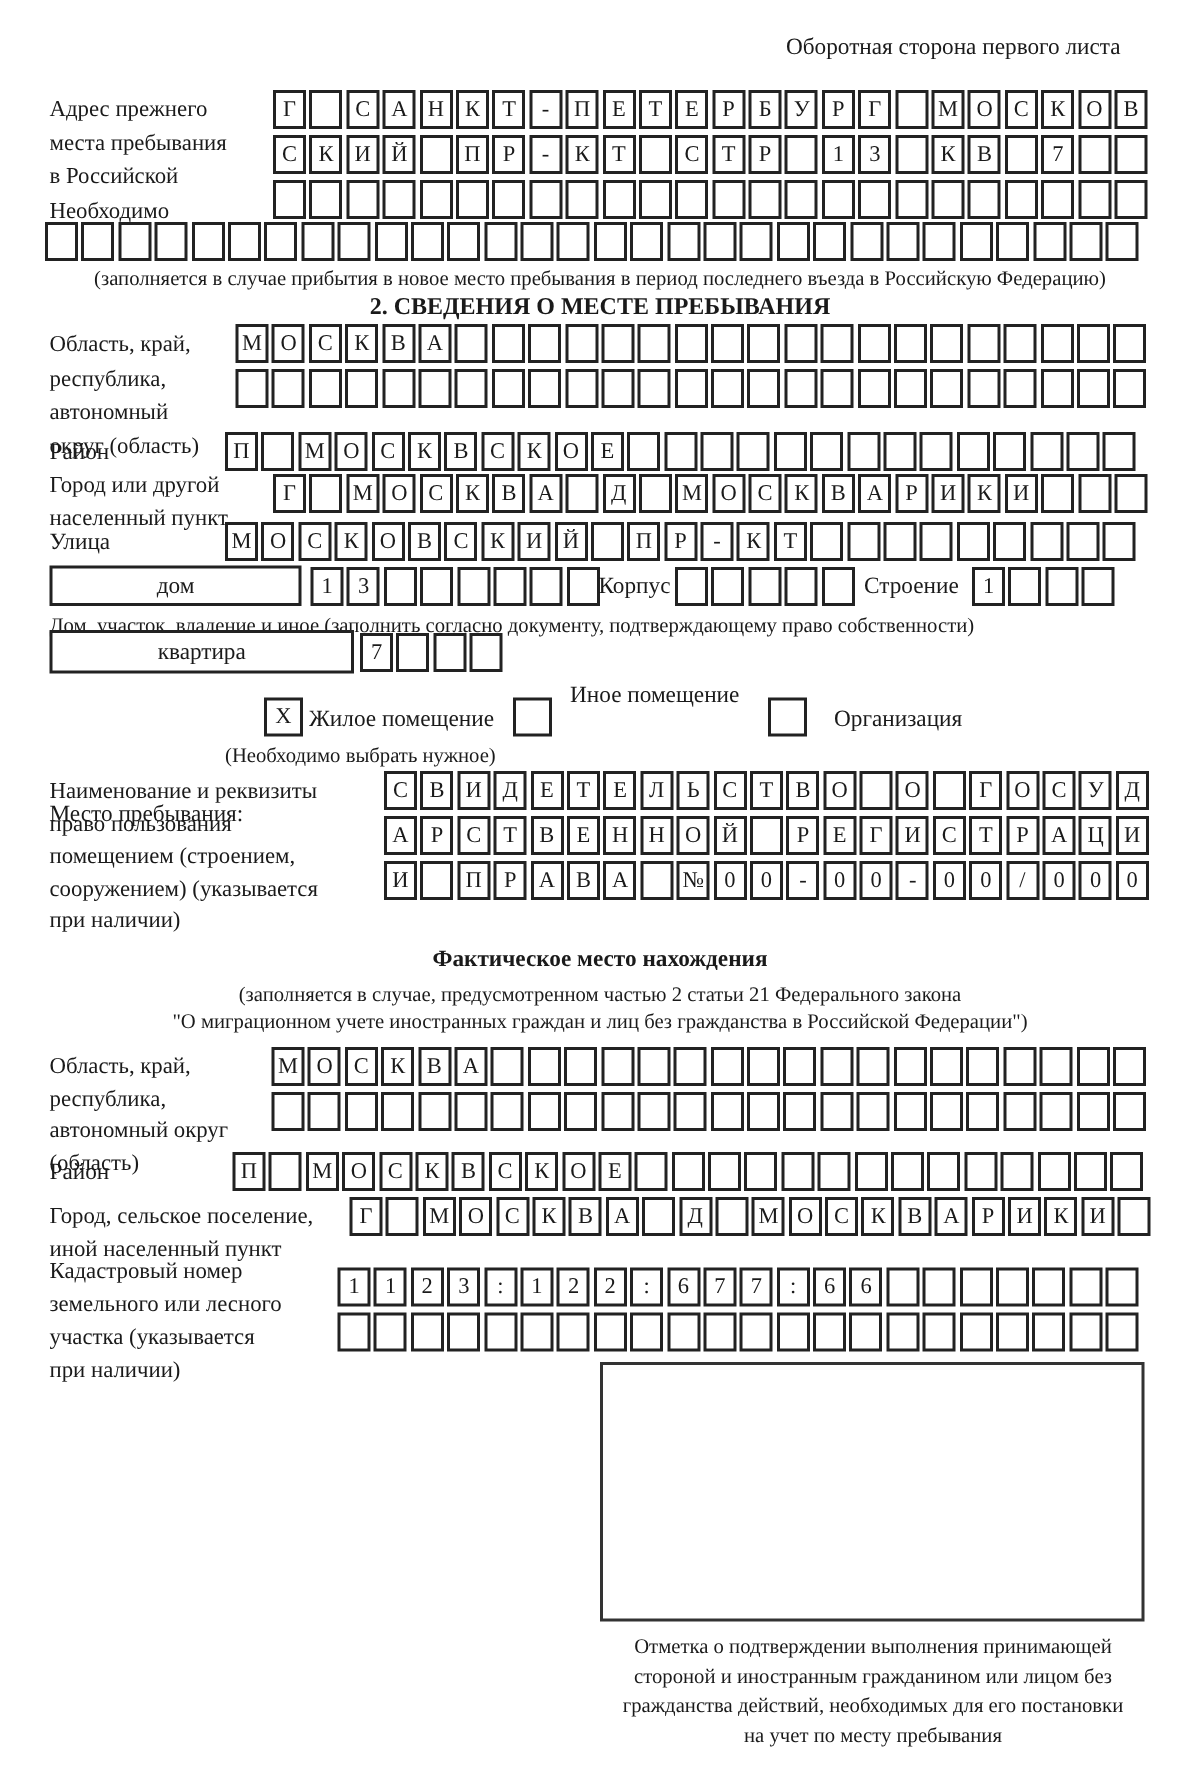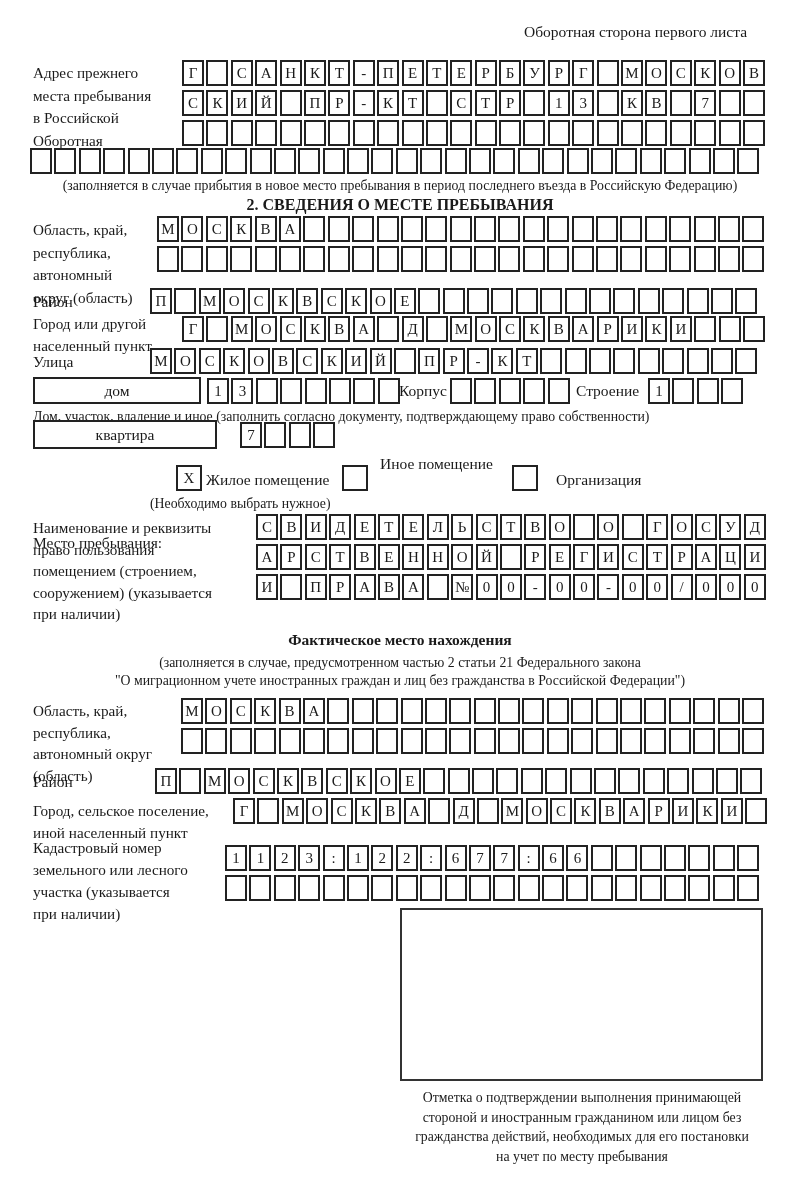--- a/index.html
+++ b/index.html
@@ -28,21 +28,21 @@
 <body>
 
 <div class="page">
 
   <div class="t" style="left:524px;top:22px;">Оборотная сторона первого листа</div>
 
   <div class="lblock" style="left:33px;top:62px;">
       <div>Адрес прежнего</div>
       <div>места пребывания</div>
       <div>в Российской</div>
-      <div>Оборотная</div>
+      <div>Необходимо</div>
     </div>
   <div class="cellrow" style="left:182px;top:60px;">
       <div class="cell">Г</div>
       <div class="cell"></div>
       <div class="cell">С</div>
       <div class="cell">А</div>
       <div class="cell">Н</div>
       <div class="cell">К</div>
       <div class="cell">Т</div>
       <div class="cell">-</div>
@@ -324,21 +324,21 @@
     </div>
   <div class="t" style="left:576px;top:381px;">Строение</div>
   <div class="cellrow" style="left:648px;top:378px;">
       <div class="cell">1</div>
       <div class="cell"></div>
       <div class="cell"></div>
       <div class="cell"></div>
     </div>
   <div class="t small" style="left:33px;top:407px;">Дом, участок, владение и иное (заполнить согласно документу, подтверждающему право собственности)</div>
 
-  <div class="wbox" style="left:33px;top:420px;width:184px;height:29px;">
+  <div class="wbox" style="left:33px;top:420px;width:203px;height:29px;">
     <span>квартира</span>
   </div>
   <div class="cellrow" style="left:240px;top:422px;">
       <div class="cell">7</div>
       <div class="cell"></div>
       <div class="cell"></div>
       <div class="cell"></div>
     </div>
 
   <div class="t" style="left:33px;top:488px;margin-top:45px;">Место пребывания:</div>

